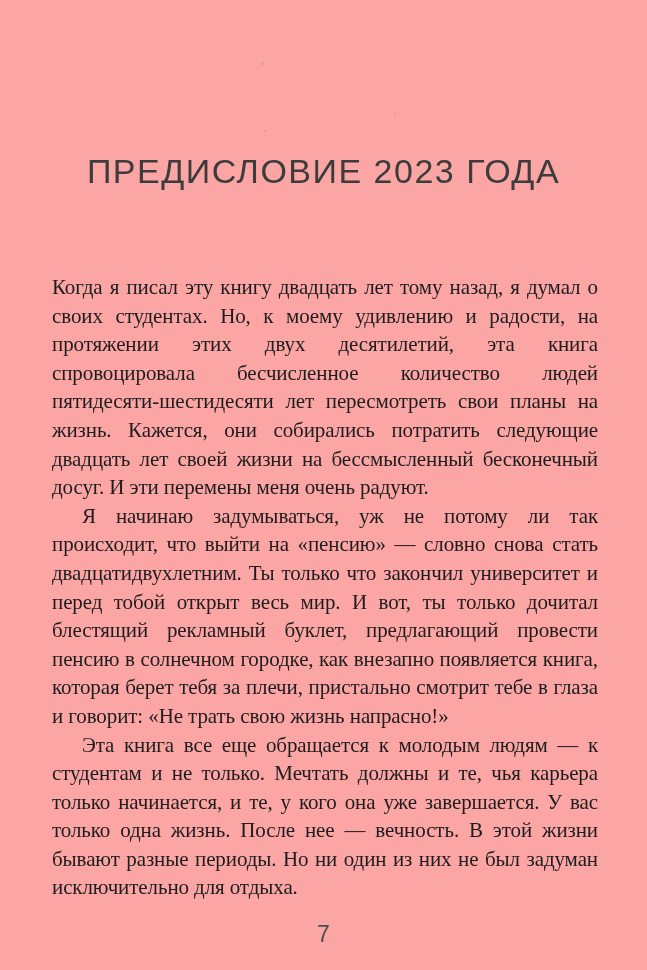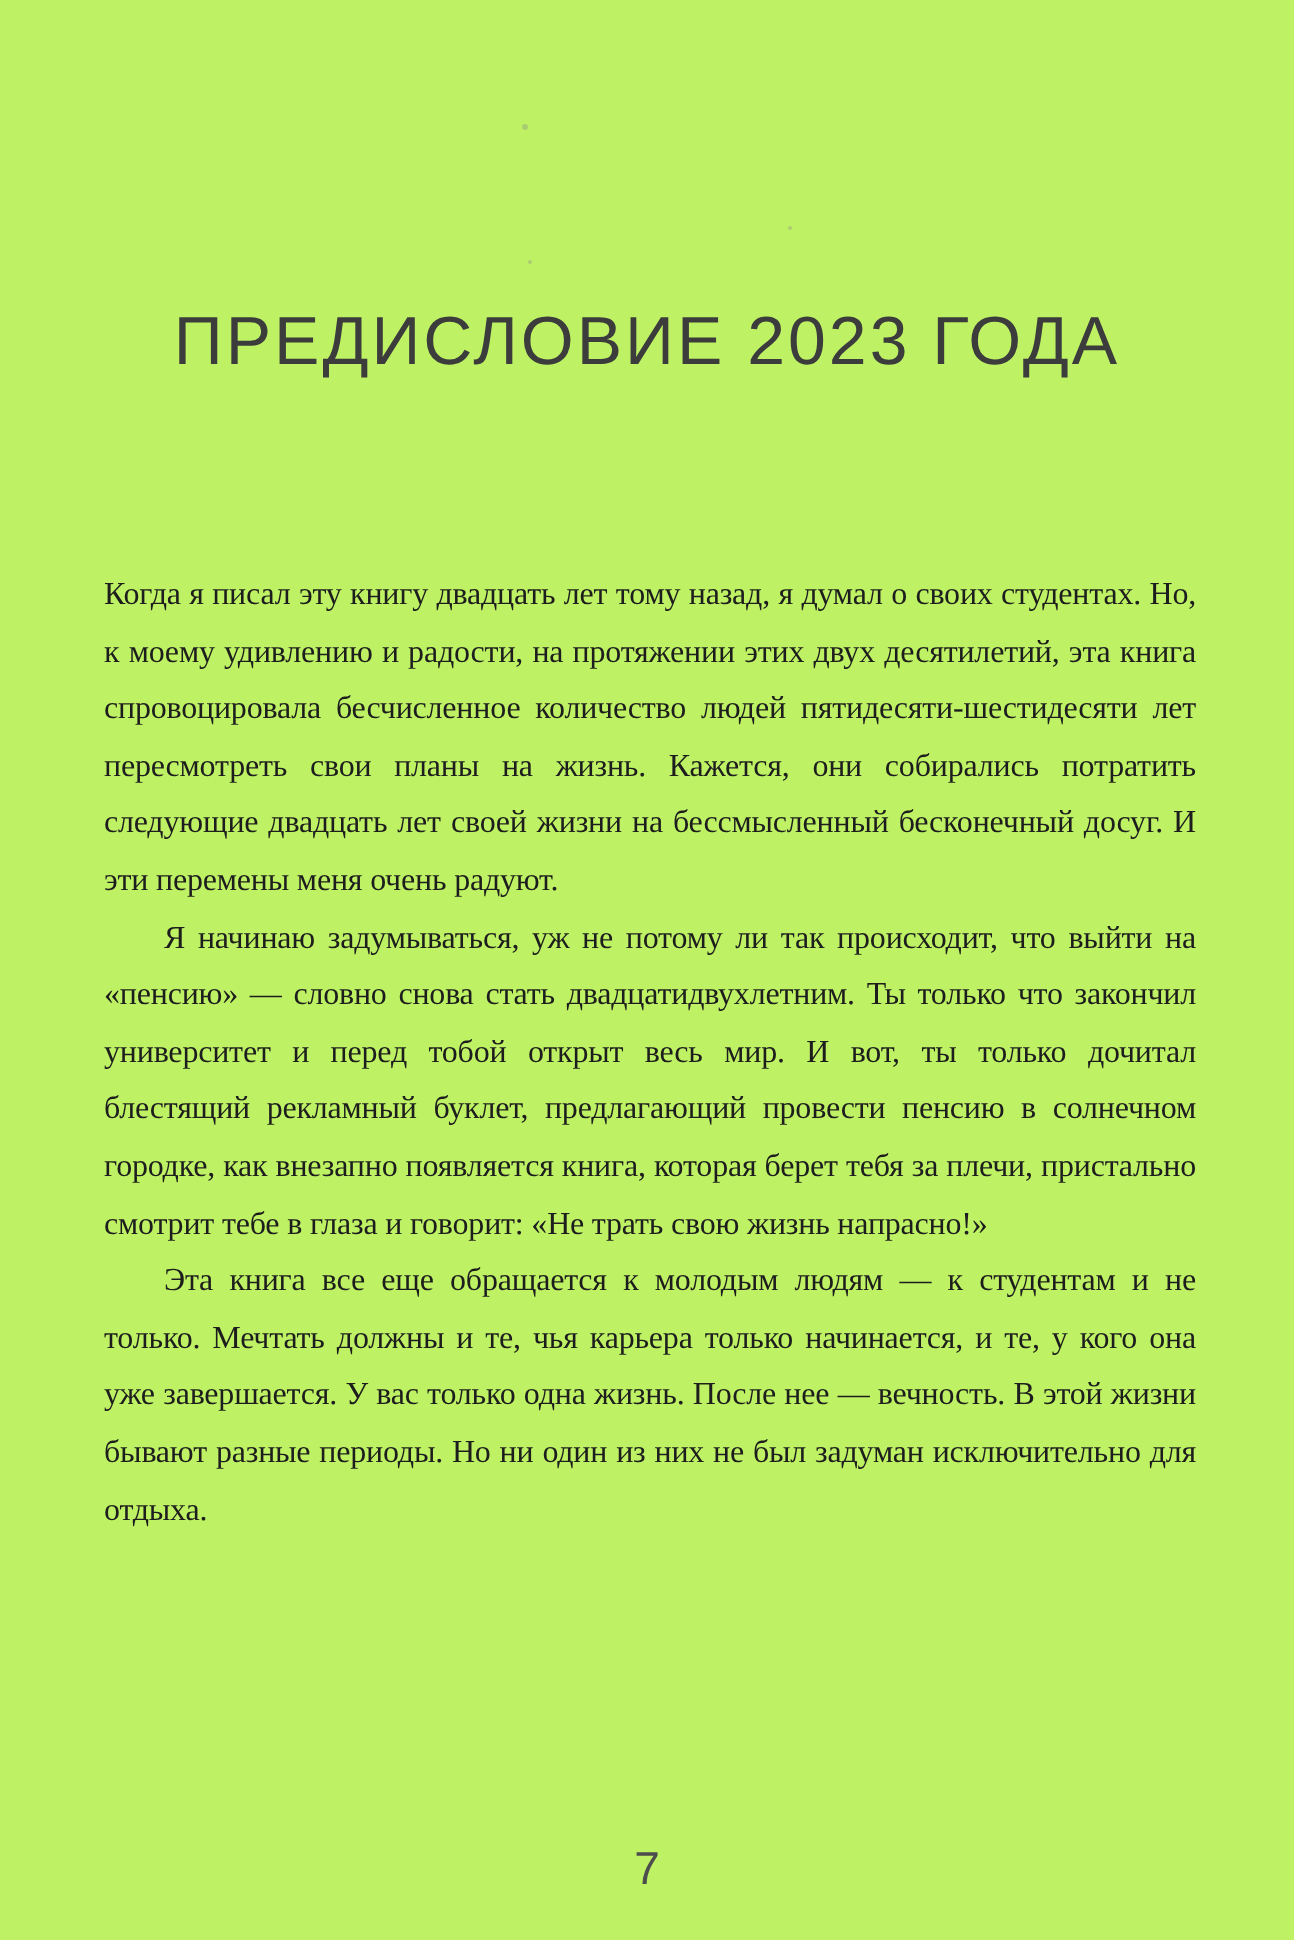--- a/index.html
+++ b/index.html
@@ -9,44 +9,44 @@
   body {
     width: 647px;
     height: 970px;
     background: #f6f6f6;
     overflow: hidden;
   }
   .page {
     position: relative;
     width: 647px;
     height: 970px;
-    background: #bef264;
+    background: #fca5a5;
     color: #1c1c1c;
   }
   .chapter-title {
     position: absolute;
     top: 152px;
     left: 0;
     right: 0;
     margin: 0;
     text-align: center;
     font-family: "Liberation Sans", sans-serif;
     font-weight: 300;
     font-size: 34px;
     line-height: 38px;
     letter-spacing: 1.5px;
     color: #3c3c3c;
   }
   .body-text {
     position: absolute;
-    top: 284px;
+    top: 273px;
     left: 52px;
     width: 546px;
     font-family: "Liberation Serif", serif;
-    font-size: 16px;
+    font-size: 21px;
     line-height: 28.6px;
     letter-spacing: -0.1px;
     text-align: justify;
     hyphens: auto;
     -webkit-hyphens: auto;
     color: #1d1d1d;
   }
   .body-text p {
     margin: 0;
     text-indent: 30px;

